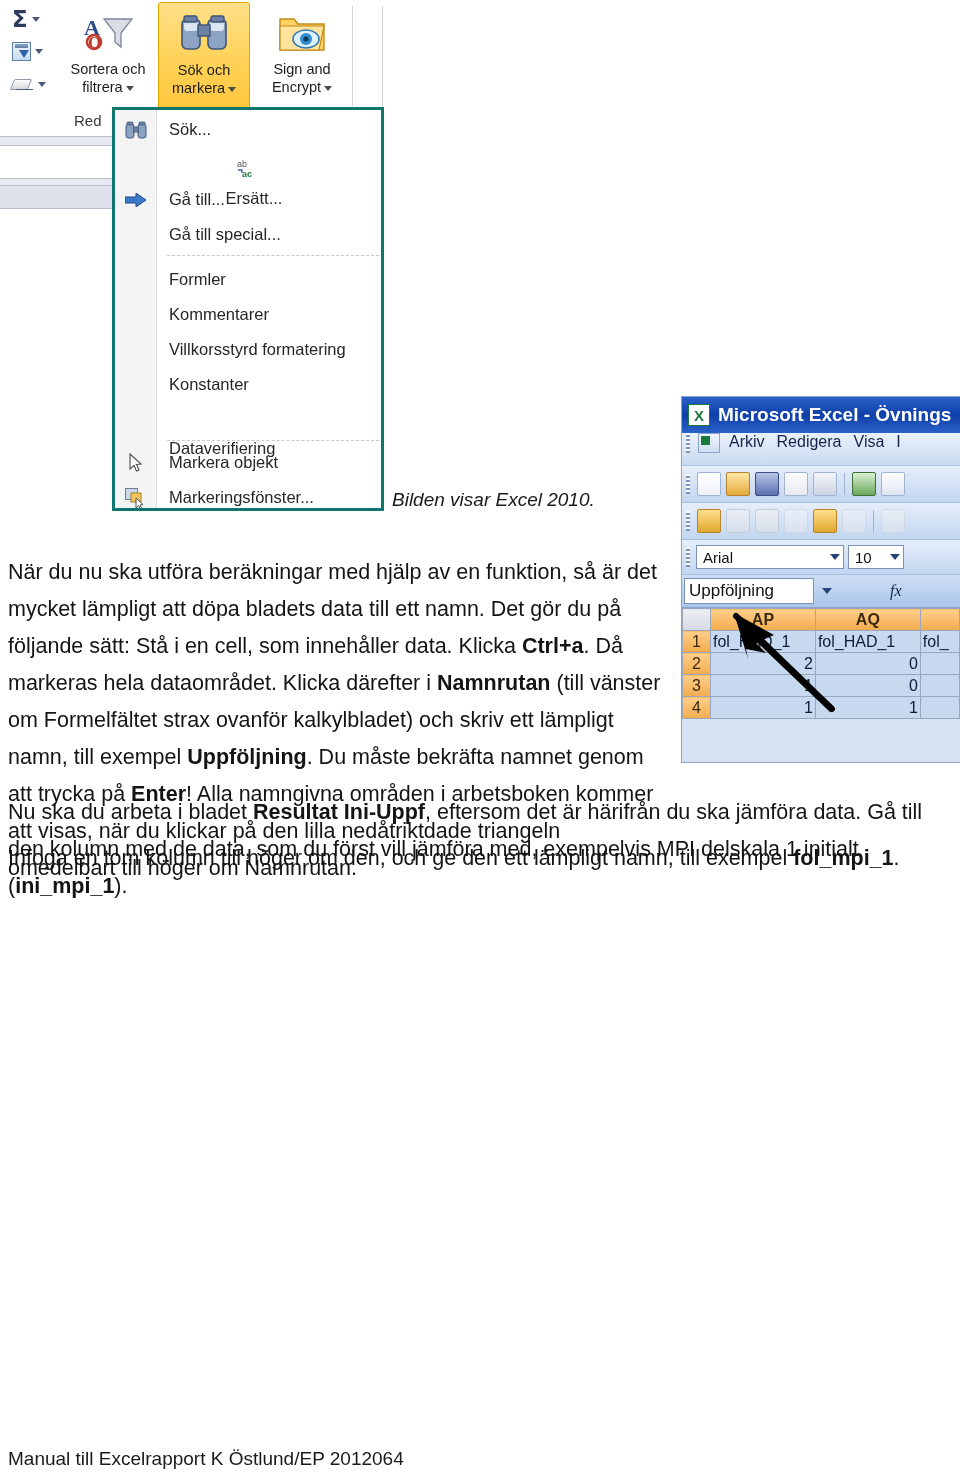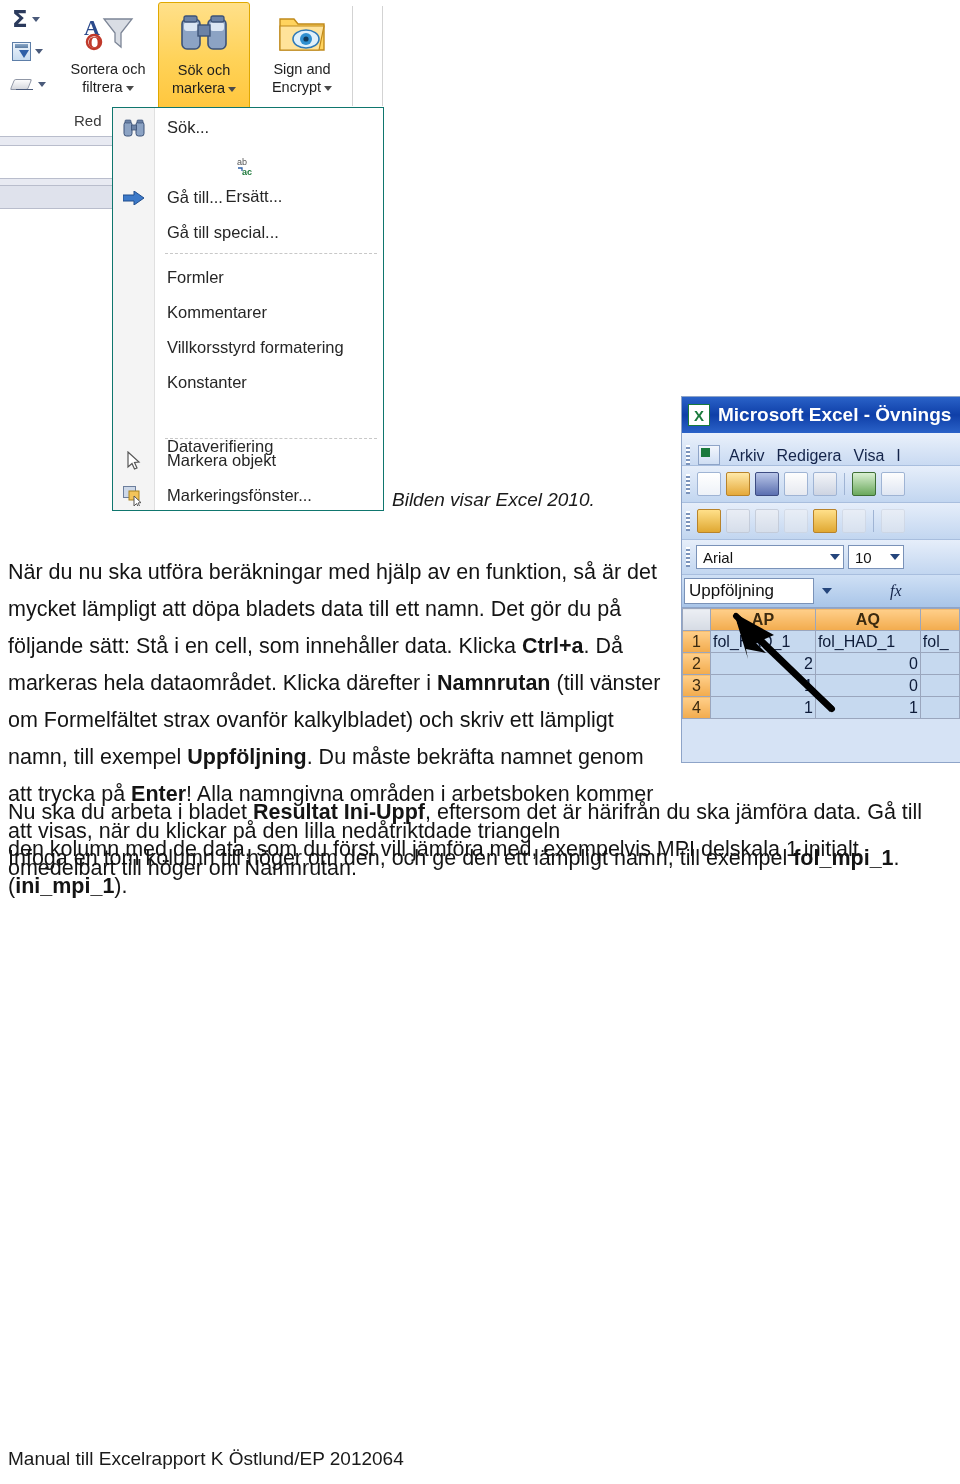--- a/index.html
+++ b/index.html
@@ -159,21 +159,21 @@
   .sheetbar.a { left: 0; top: 136px; width: 112px; height: 8px; }
   .sheetbar.b { left: 0; top: 178px; width: 112px; height: 6px; }
   .sheetbar.c { left: 0; top: 186px; width: 112px; height: 22px; background:#dfe2ec; border-top:none; }
 
   
   .menu {
     position: absolute;
     left: 112px; top: 107px;
     width: 272px; height: 404px;
     background: #ffffff;
-    border: 1px solid #0f766e;
+    border: 3px solid #0f766e;
     box-sizing: border-box;
     text-align: center;
   }
   .menu-gutter {
     position: absolute;
     left: 0; top: 0;
     width: 42px; height: 100%;
     background: #f4f4f4;
     border-right: 1px solid #e0e0e0;
     box-sizing: border-box;
@@ -249,21 +249,21 @@
   .xl-title-text {
     color: #ffffff;
     font-size: 19px;
     font-weight: 700;
     white-space: nowrap;
   }
   .xl-menubar {
     height: 32px;
     background: linear-gradient(#eaf1fb, #c9daf2);
     display: flex;
-    align-items: flex-end;
+    align-items: flex-start;
     gap: 6px;
     padding-left: 4px;
     border-bottom: 1px solid #a8bede;
   }
   .xl-grip {
     width: 4px; height: 20px;
     background: repeating-linear-gradient(#ffffff 0 2px, #7b93bb 2px 4px);
     margin-right: 2px;
   }
   .xl-mini-logo {

